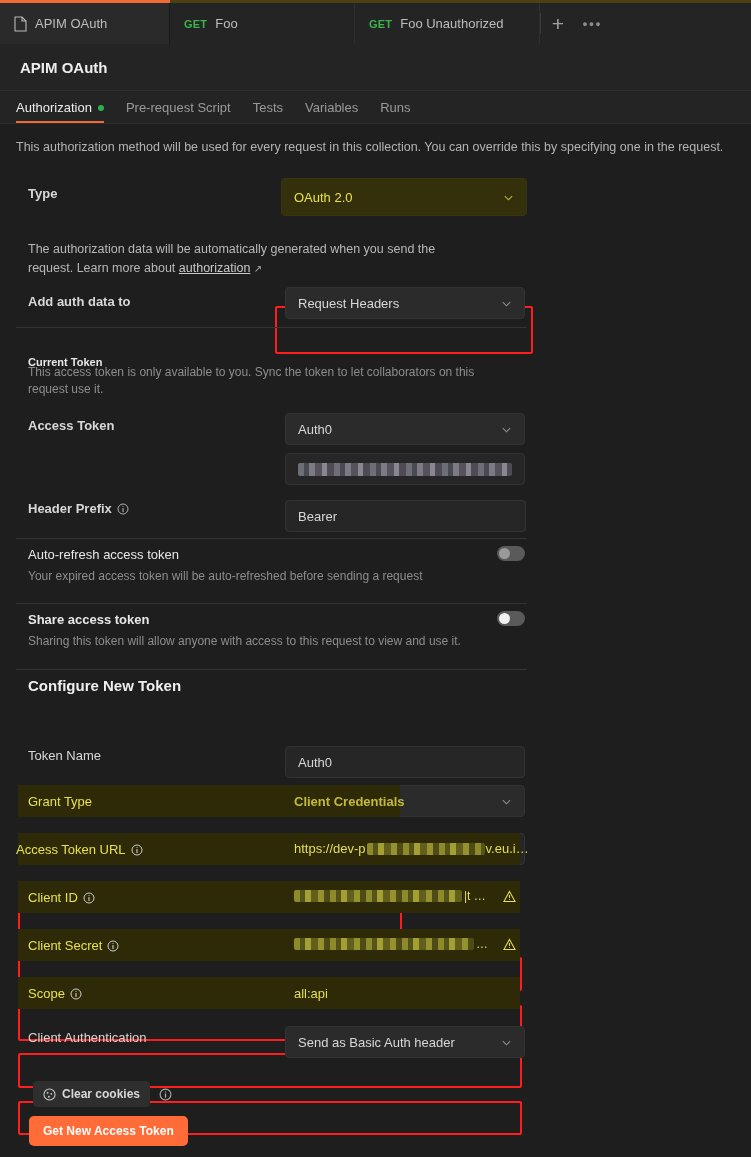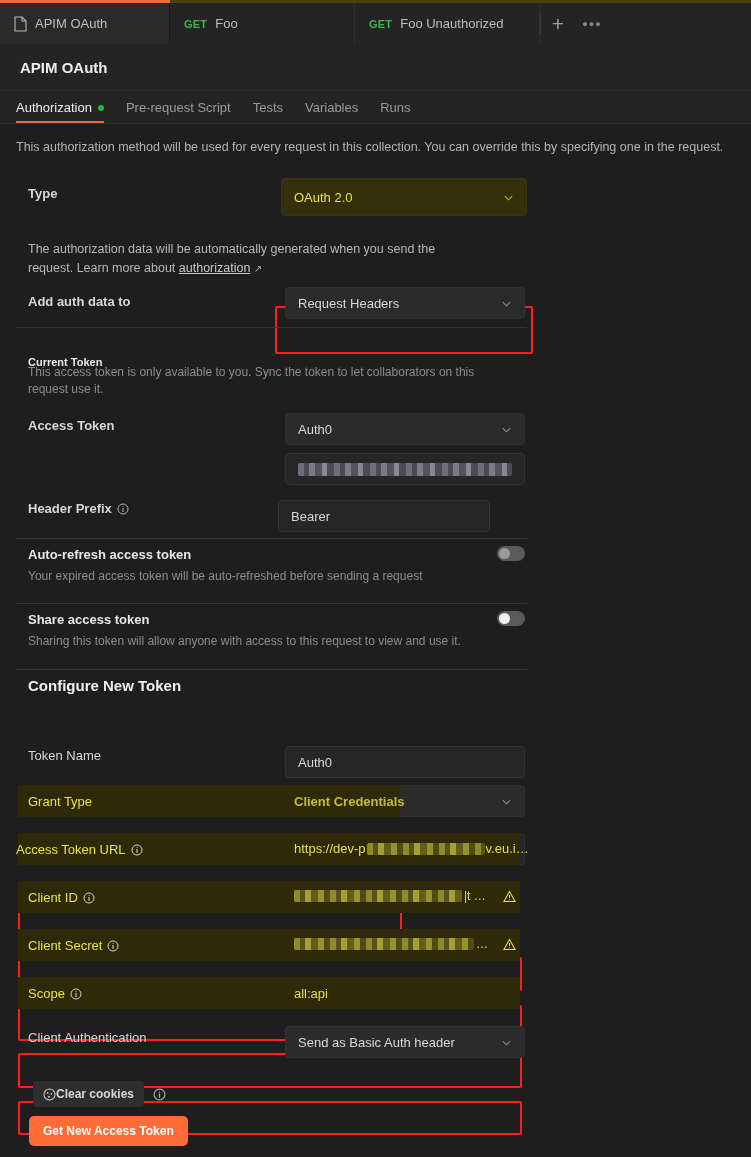--- a/index.html
+++ b/index.html
@@ -76,21 +76,21 @@
   .subtle{ font-size:12px; color:#8d8d8d; line-height:1.45; }
 
   .blurbar{ height:13px; border-radius:2px;
             background:repeating-linear-gradient(90deg,#6e6e78 0 6px,#4a4a52 6px 11px,#7d7a86 11px 17px,#55525c 17px 24px,#8a8793 24px 29px,#4e4b55 29px 36px); }
   .blur-olive{ height:12px; border-radius:2px;
             background:repeating-linear-gradient(90deg,#8d8a2a 0 6px,#55521a 6px 11px,#a39f33 11px 17px,#625e1e 17px 24px,#95912c 24px 30px,#4e4b18 30px 36px); }
 
   .warn{ width:13px; height:13px; }
 
   .btn-cookies{ background:#2e2e2e; border-radius:4px; height:26px; display:inline-flex; align-items:center;
-                padding:0 10px; font-size:12px; color:#d8d8d8; font-weight:bold; }
+                gap:6px; padding:0 10px; font-size:12px; color:#d8d8d8; font-weight:bold; }
   .btn-primary{ background:#ff6c37; border-radius:5px; height:30px; display:inline-flex; align-items:center;
                 padding:0 14px; font-size:12px; color:#fff; font-weight:bold; }
   .link{ color:#c9c9c9; text-decoration:underline; }
 </style>
 </head>
 <body>
 
 <div id="root">
 
   <div class="top-strip"></div>
@@ -195,27 +195,27 @@
       <div class="blurbar" style="width:214px;"></div>
     </div>
 
     <div class="row" style="top:377px; left:28px;">
       <span class="label lbl-bold">Header Prefix</span>
       <svg class="info-i" viewBox="0 0 12 12">
         <circle cx="6" cy="6" r="5" fill="none" stroke="#b0b0b0" stroke-width="1"></circle>
         <path d="M6 5v4M6 3.2v.9" stroke="#b0b0b0" stroke-width="1.1"></path>
       </svg>
     </div>
-    <div class="field input" style="position:absolute; top:376px; left:278px; width:212px;">
+    <div class="field input" style="position:absolute; top:376px; left:285px; width:241px;">
       <span>Bearer</span>
     </div>
 
     <div class="divider" style="top:414px; left:16px; width:511px;"></div>
 
-    <div style="position:absolute; top:423px; left:28px; font-size:13px; font-weight:bold; color:#e8e8e8;">Auto-refresh access token</div>
+    <div style="position:absolute; top:423px; left:28px; font-size:13px; font-weight:normal; color:#e8e8e8;">Auto-refresh access token</div>
     <div class="subtle" style="position:absolute; top:444px; left:28px; width:460px;">Your expired access token will be auto-refreshed before sending a request</div>
     <div class="toggle" style="position:absolute; top:422px; left:497px;">
       <div class="knob"></div>
     </div>
 
     <div class="divider" style="top:479px; left:16px; width:511px;"></div>
 
     <div style="position:absolute; top:488px; left:28px; font-size:13px; font-weight:bold; color:#e8e8e8;">Share access token</div>
     <div class="subtle" style="position:absolute; top:509px; left:28px; width:490px;">Sharing this token will allow anyone with access to this request to view and use it.</div>
     <div class="toggle bright" style="position:absolute; top:487px; left:497px;">

